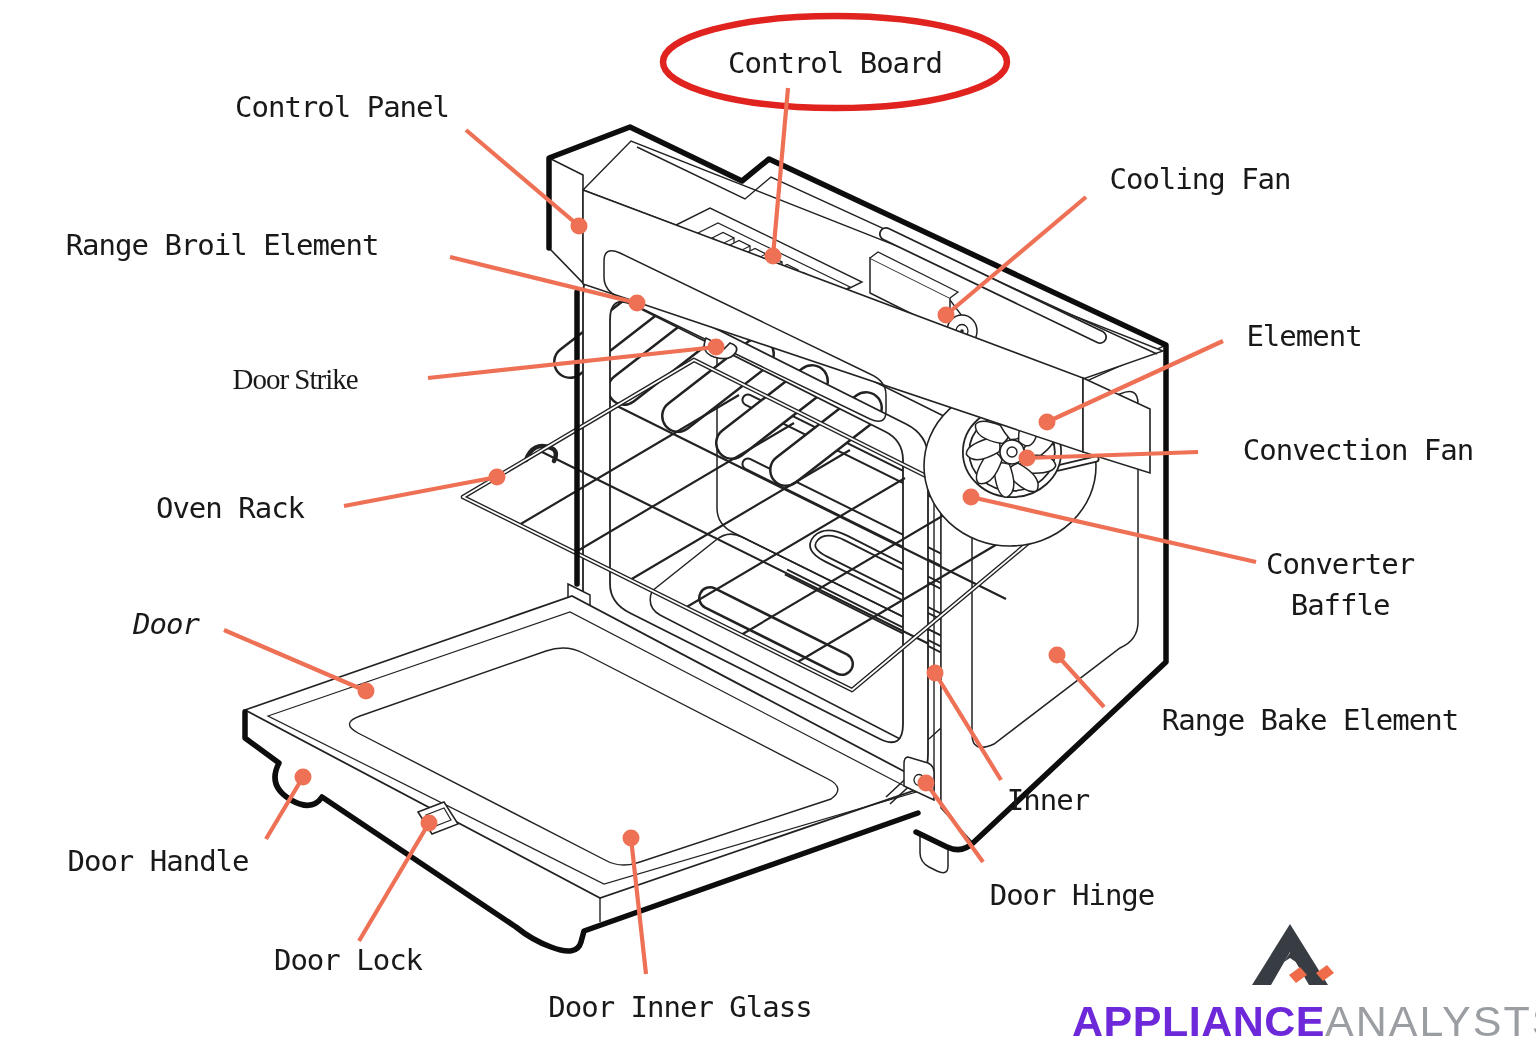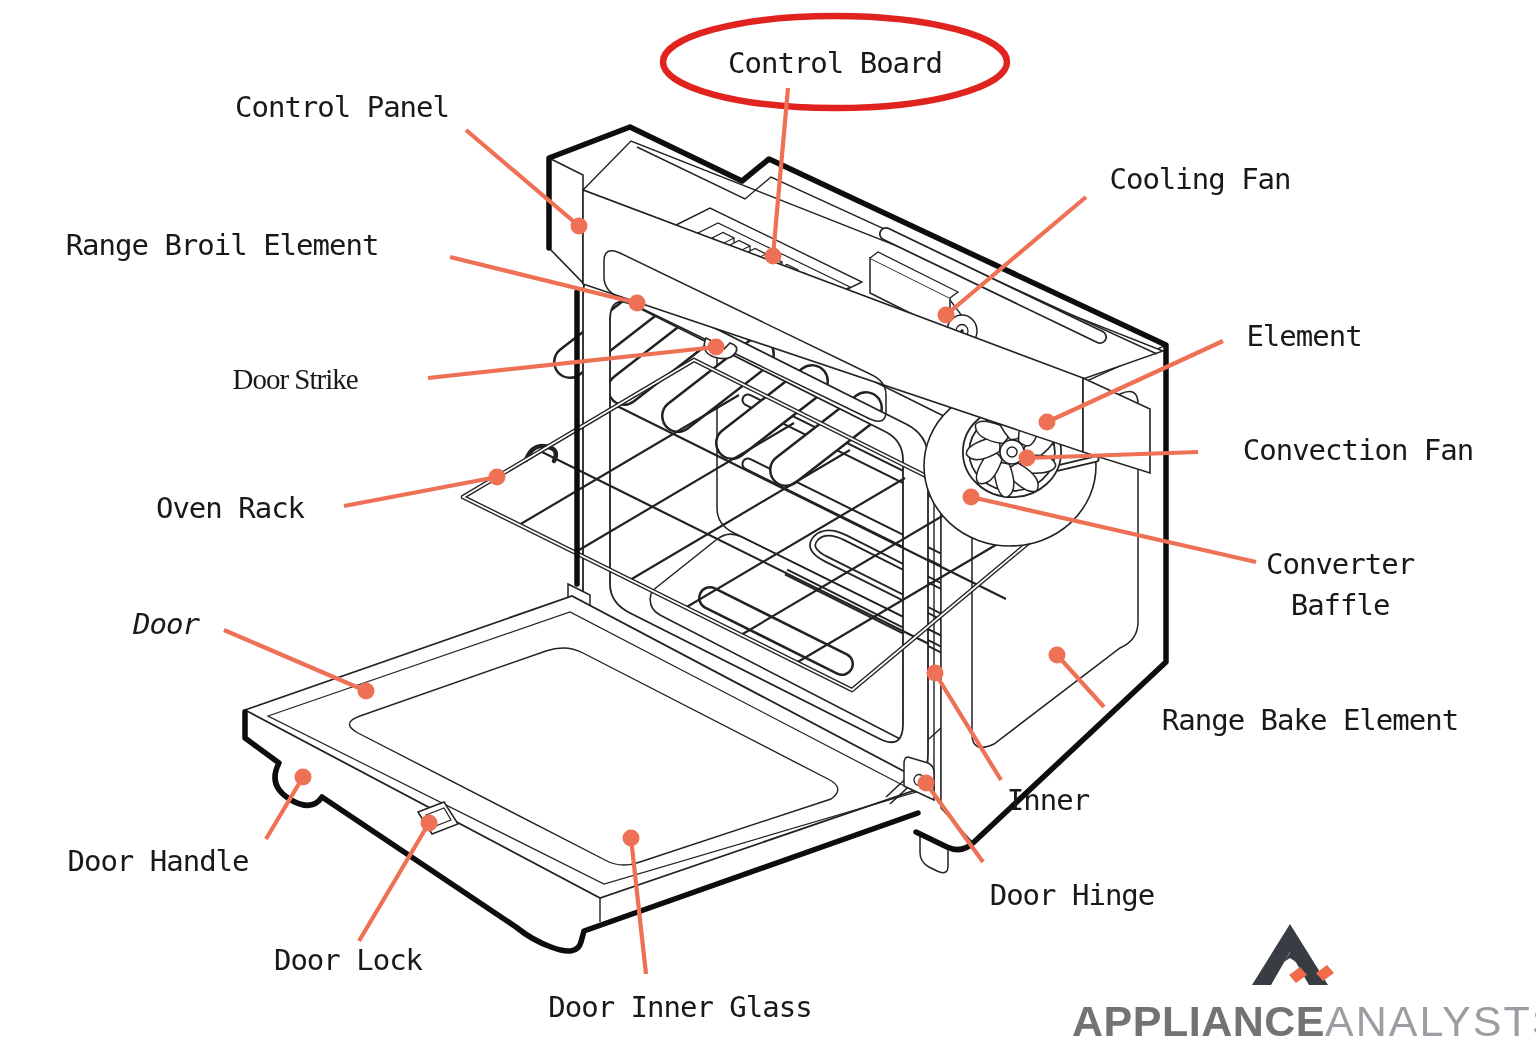--- a/index.html
+++ b/index.html
@@ -4,21 +4,21 @@
 <style>
   html,body{margin:0;padding:0;background:#fff;}
   .stage{position:relative;width:1536px;height:1055px;background:#ffffff;overflow:hidden;
          font-family:"DejaVu Sans Mono", monospace;}
   .stage svg{position:absolute;left:0;top:0;}
   .lbl{position:absolute;font-size:29px;line-height:41px;color:#191919;white-space:pre;
        transform:translate(-50%,-50%);letter-spacing:-1px;}
   .lbl.left{transform:translate(0,-50%);}
   .logo-text{position:absolute;left:1072px;top:997px;font-family:"Liberation Sans",sans-serif;
              font-size:43px;white-space:nowrap;}
-  .logo-text .bold{font-weight:700;color:#737373;letter-spacing:0.5px;}
+  .logo-text .bold{font-weight:700;color:#6d28d9;letter-spacing:0.5px;}
   .logo-text .light{font-weight:400;color:#9a9da2;letter-spacing:2px;}
 </style>
 </head>
 <body>
 
 <div class="stage">
 
 <svg id="art" width="1536" height="1055" viewBox="0 0 1536 1055">
   <defs>
     <g id="connector">

